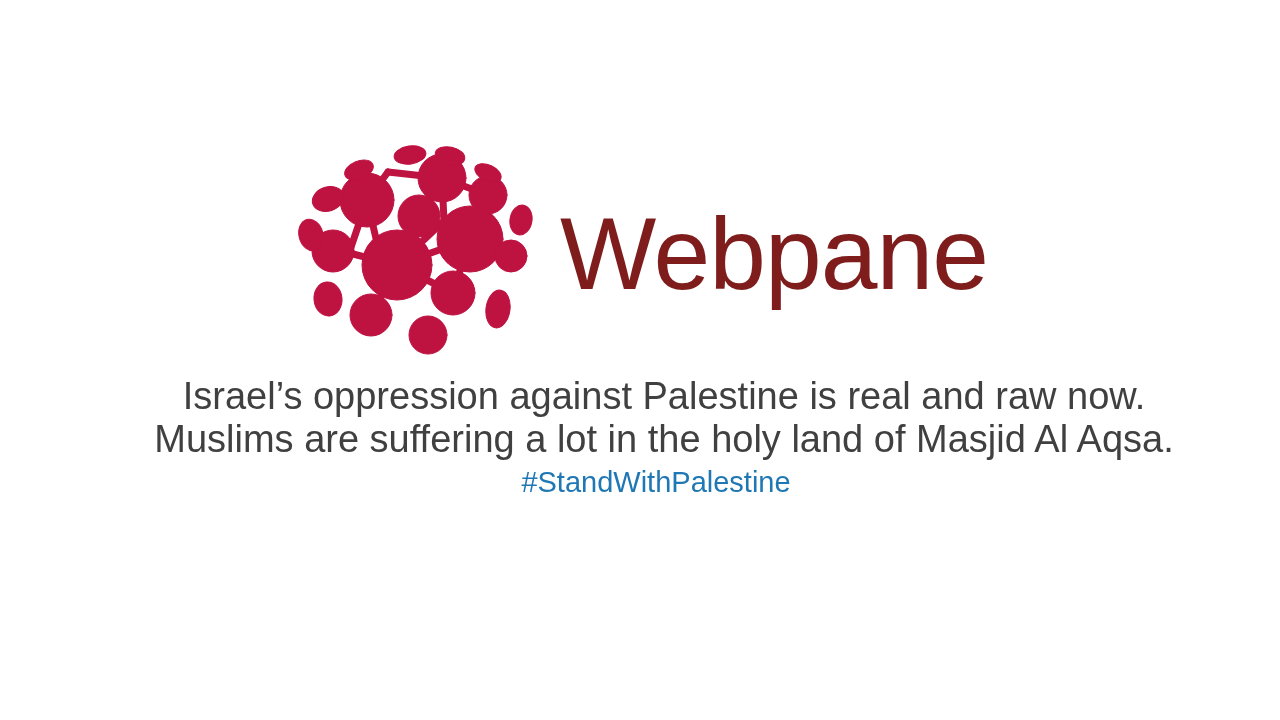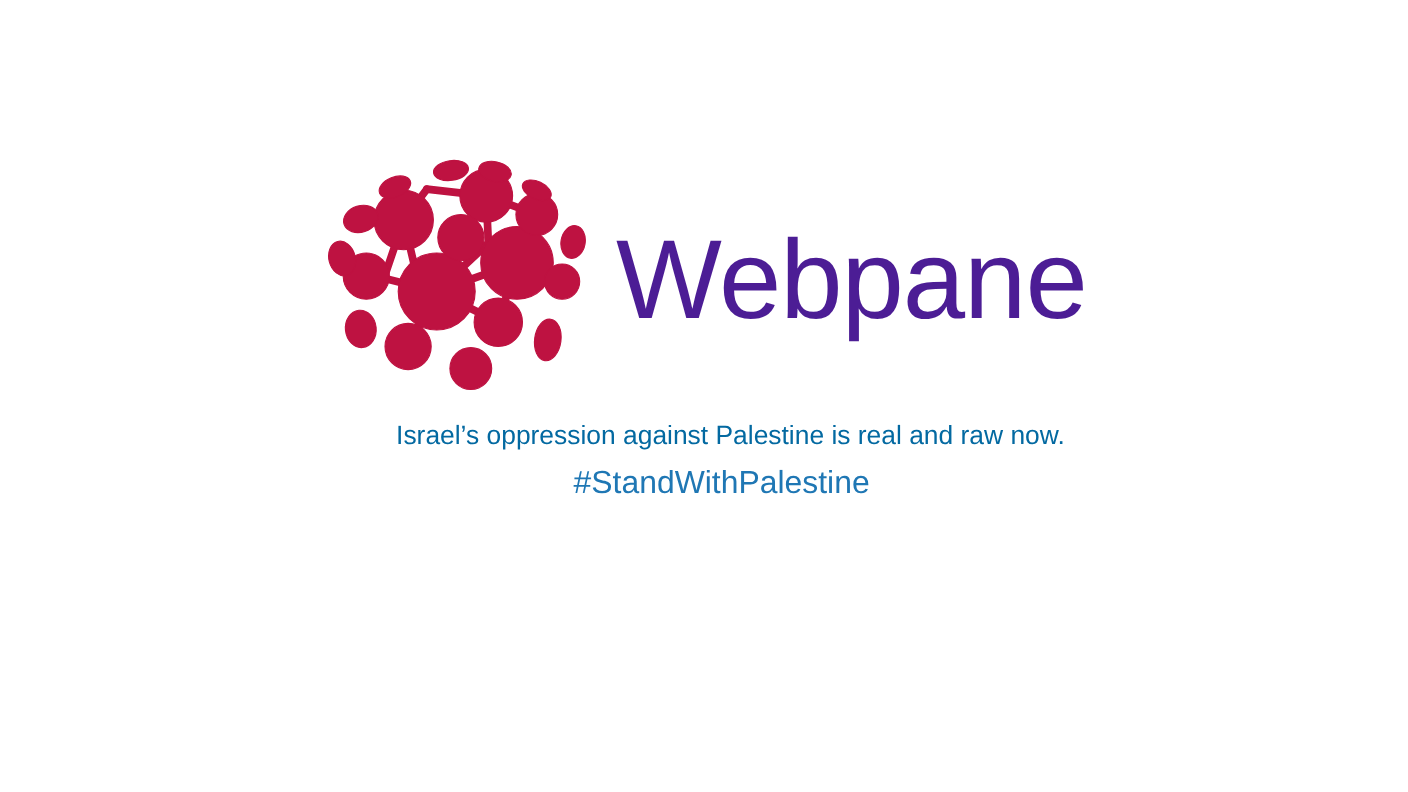--- a/index.html
+++ b/index.html
@@ -40,40 +40,40 @@
     flex: 0 0 auto;
     display: block;
   }
 
   .wordmark {
     font-family: "Liberation Sans", sans-serif;
     font-size: 102px;
     font-weight: 400;
     line-height: 1;
     letter-spacing: -1px;
-    color: #4c1d95;
+    color: #7f1d1d;
     white-space: nowrap;
     transform: translateY(4px);
   }
 
   
   .message-block {
     position: absolute;
     left: 0;
     top: 375px;
     width: 1280px;
     text-align: center;
   }
 
   .message-line {
     font-family: "Liberation Sans", sans-serif;
-    font-size: 24px;
+    font-size: 38px;
     font-weight: 400;
     line-height: 43px;
-    color: #0369a1;
+    color: #404040;
     white-space: nowrap;
     padding-left: 48px;
   }
 
   .hashtag-line {
     font-family: "Liberation Sans", sans-serif;
     font-size: 29px;
     font-weight: 400;
     line-height: 43px;
     color: #1F77B4;
@@ -139,16 +139,17 @@
         <ellipse cx="36" cy="156" rx="14" ry="17" transform="rotate(-6 36 156)"></ellipse>
         <ellipse cx="206" cy="166" rx="12" ry="19" transform="rotate(8 206 166)"></ellipse>
       </g>
     </svg>
 
     <div class="wordmark">Webpane</div>
   </div>
 
   <div class="message-block">
     <div class="message-line">Israel’s oppression against Palestine is real and raw now.</div>
+    <div class="message-line">Muslims are suffering a lot in the holy land of Masjid Al Aqsa.</div>
     <div class="hashtag-line">#StandWithPalestine</div>
   </div>
 
 </div>
 
 </body></html>

